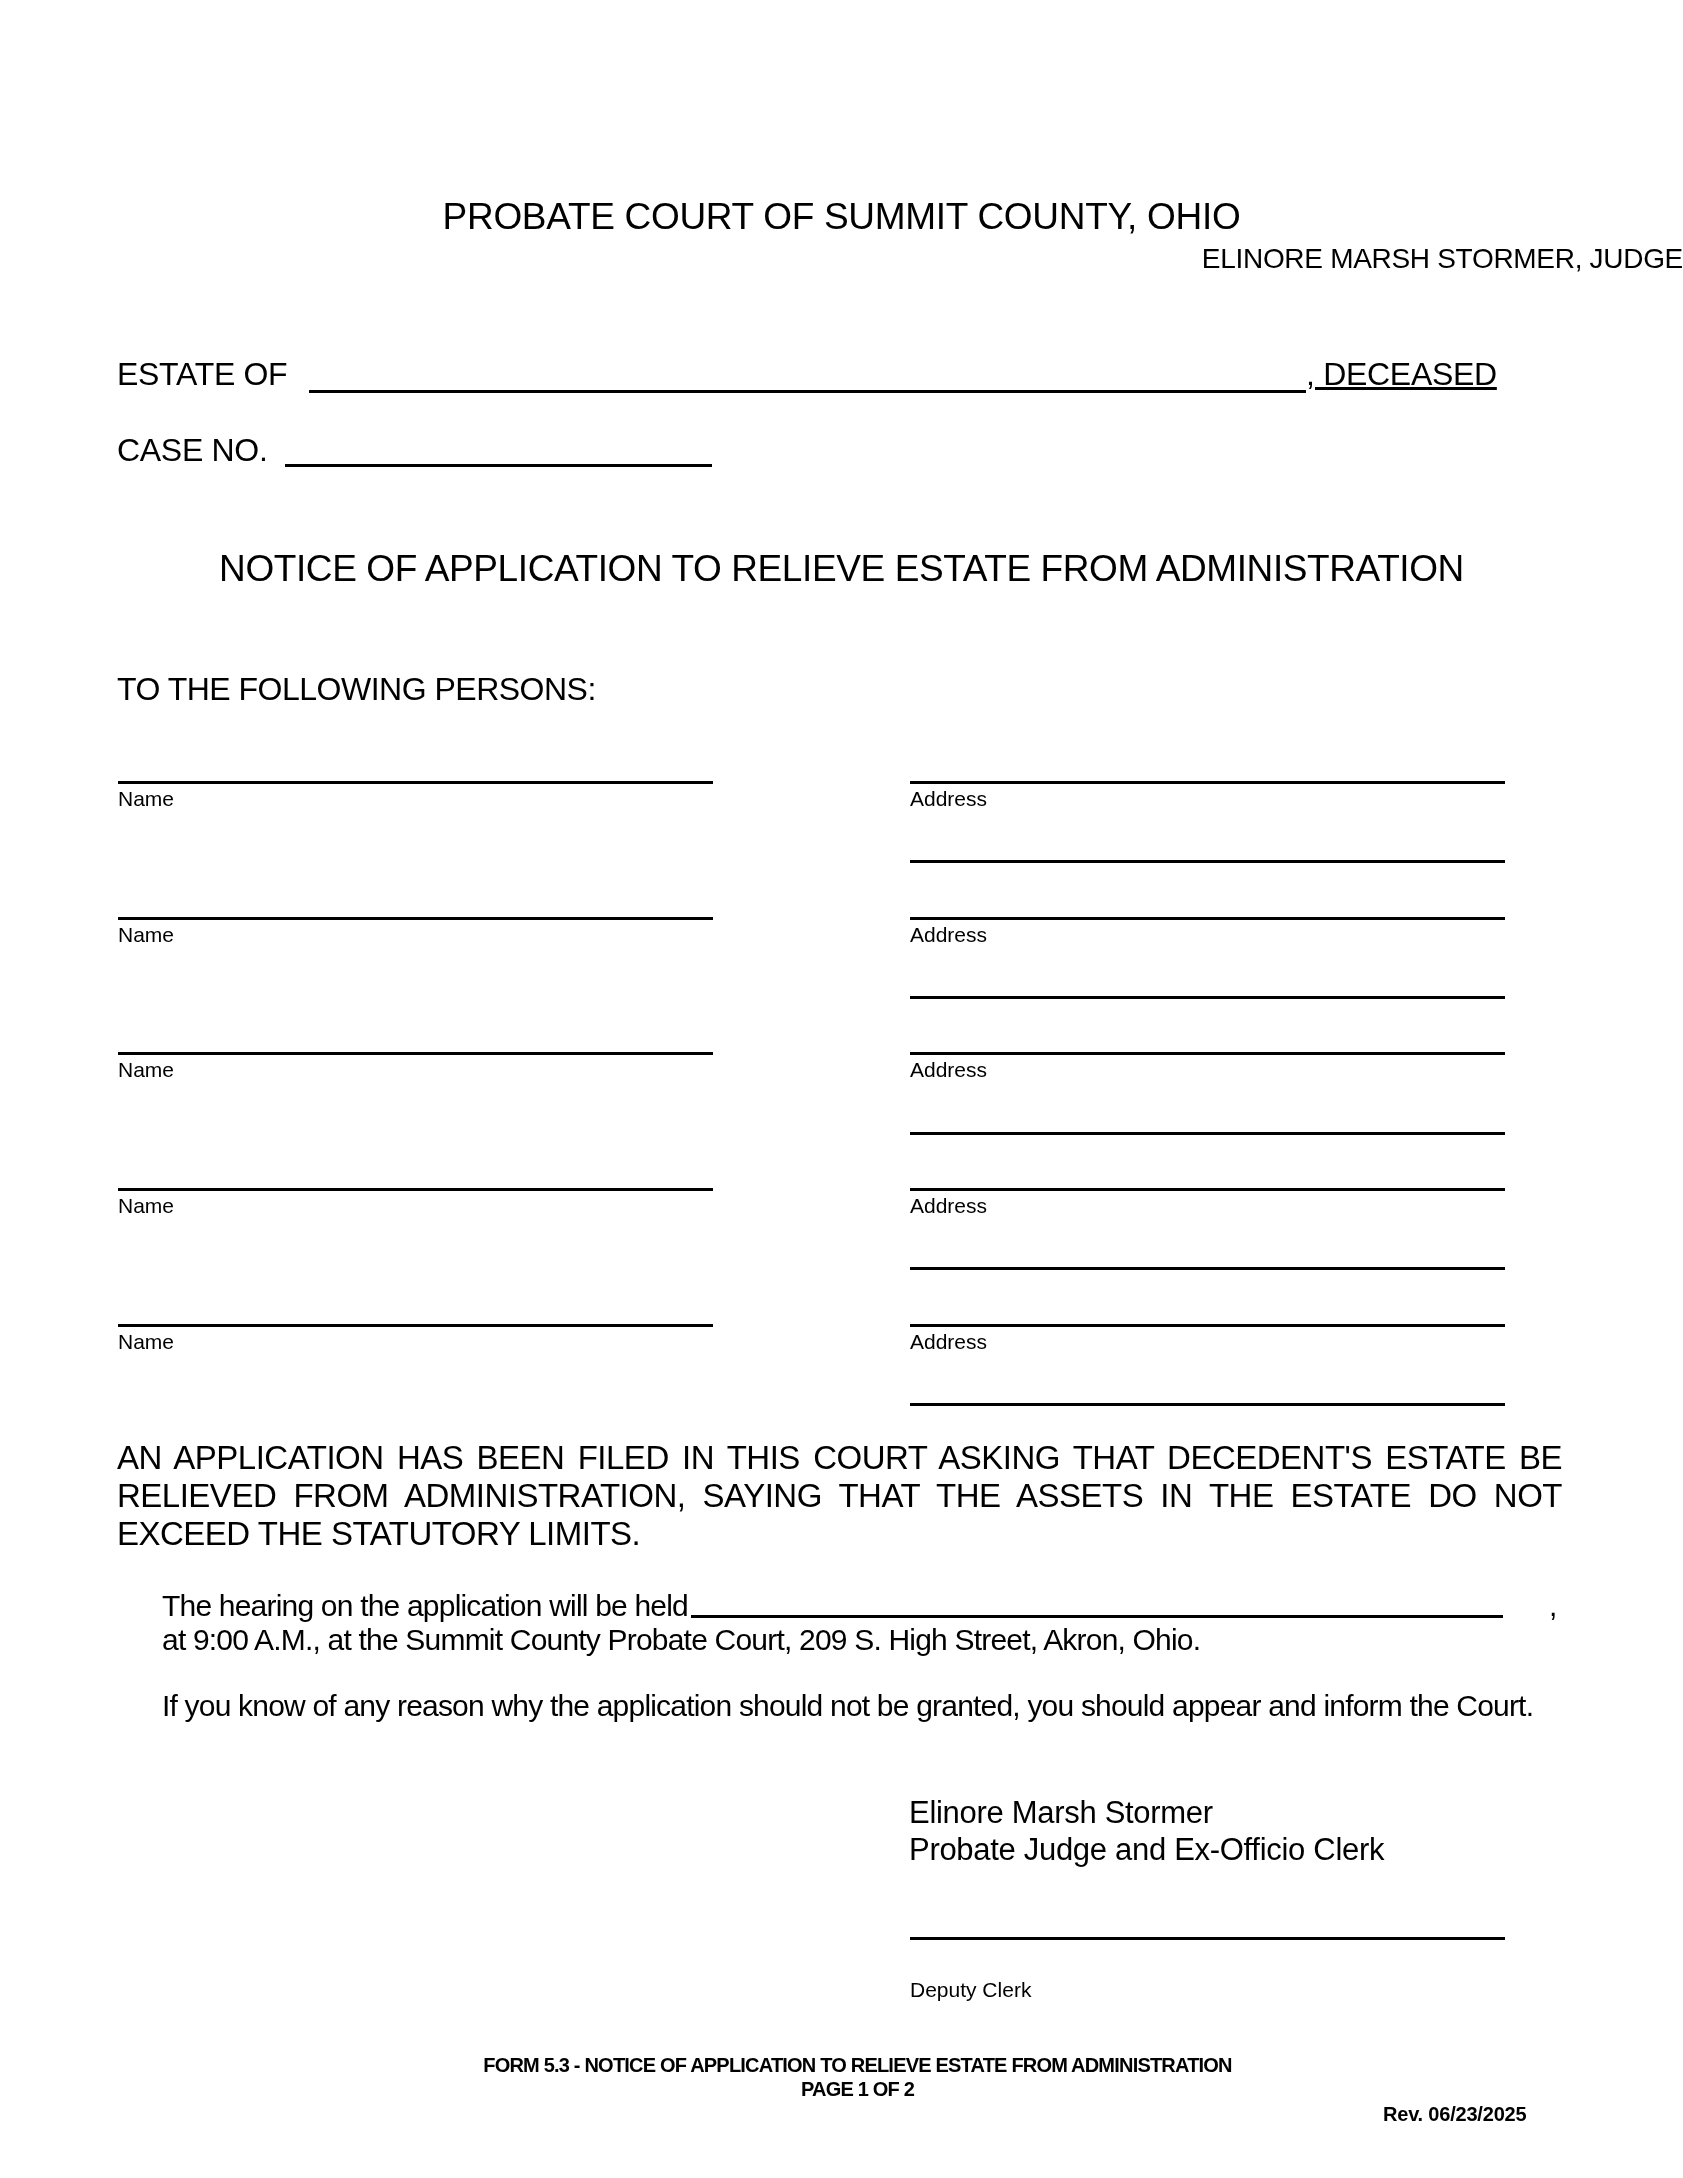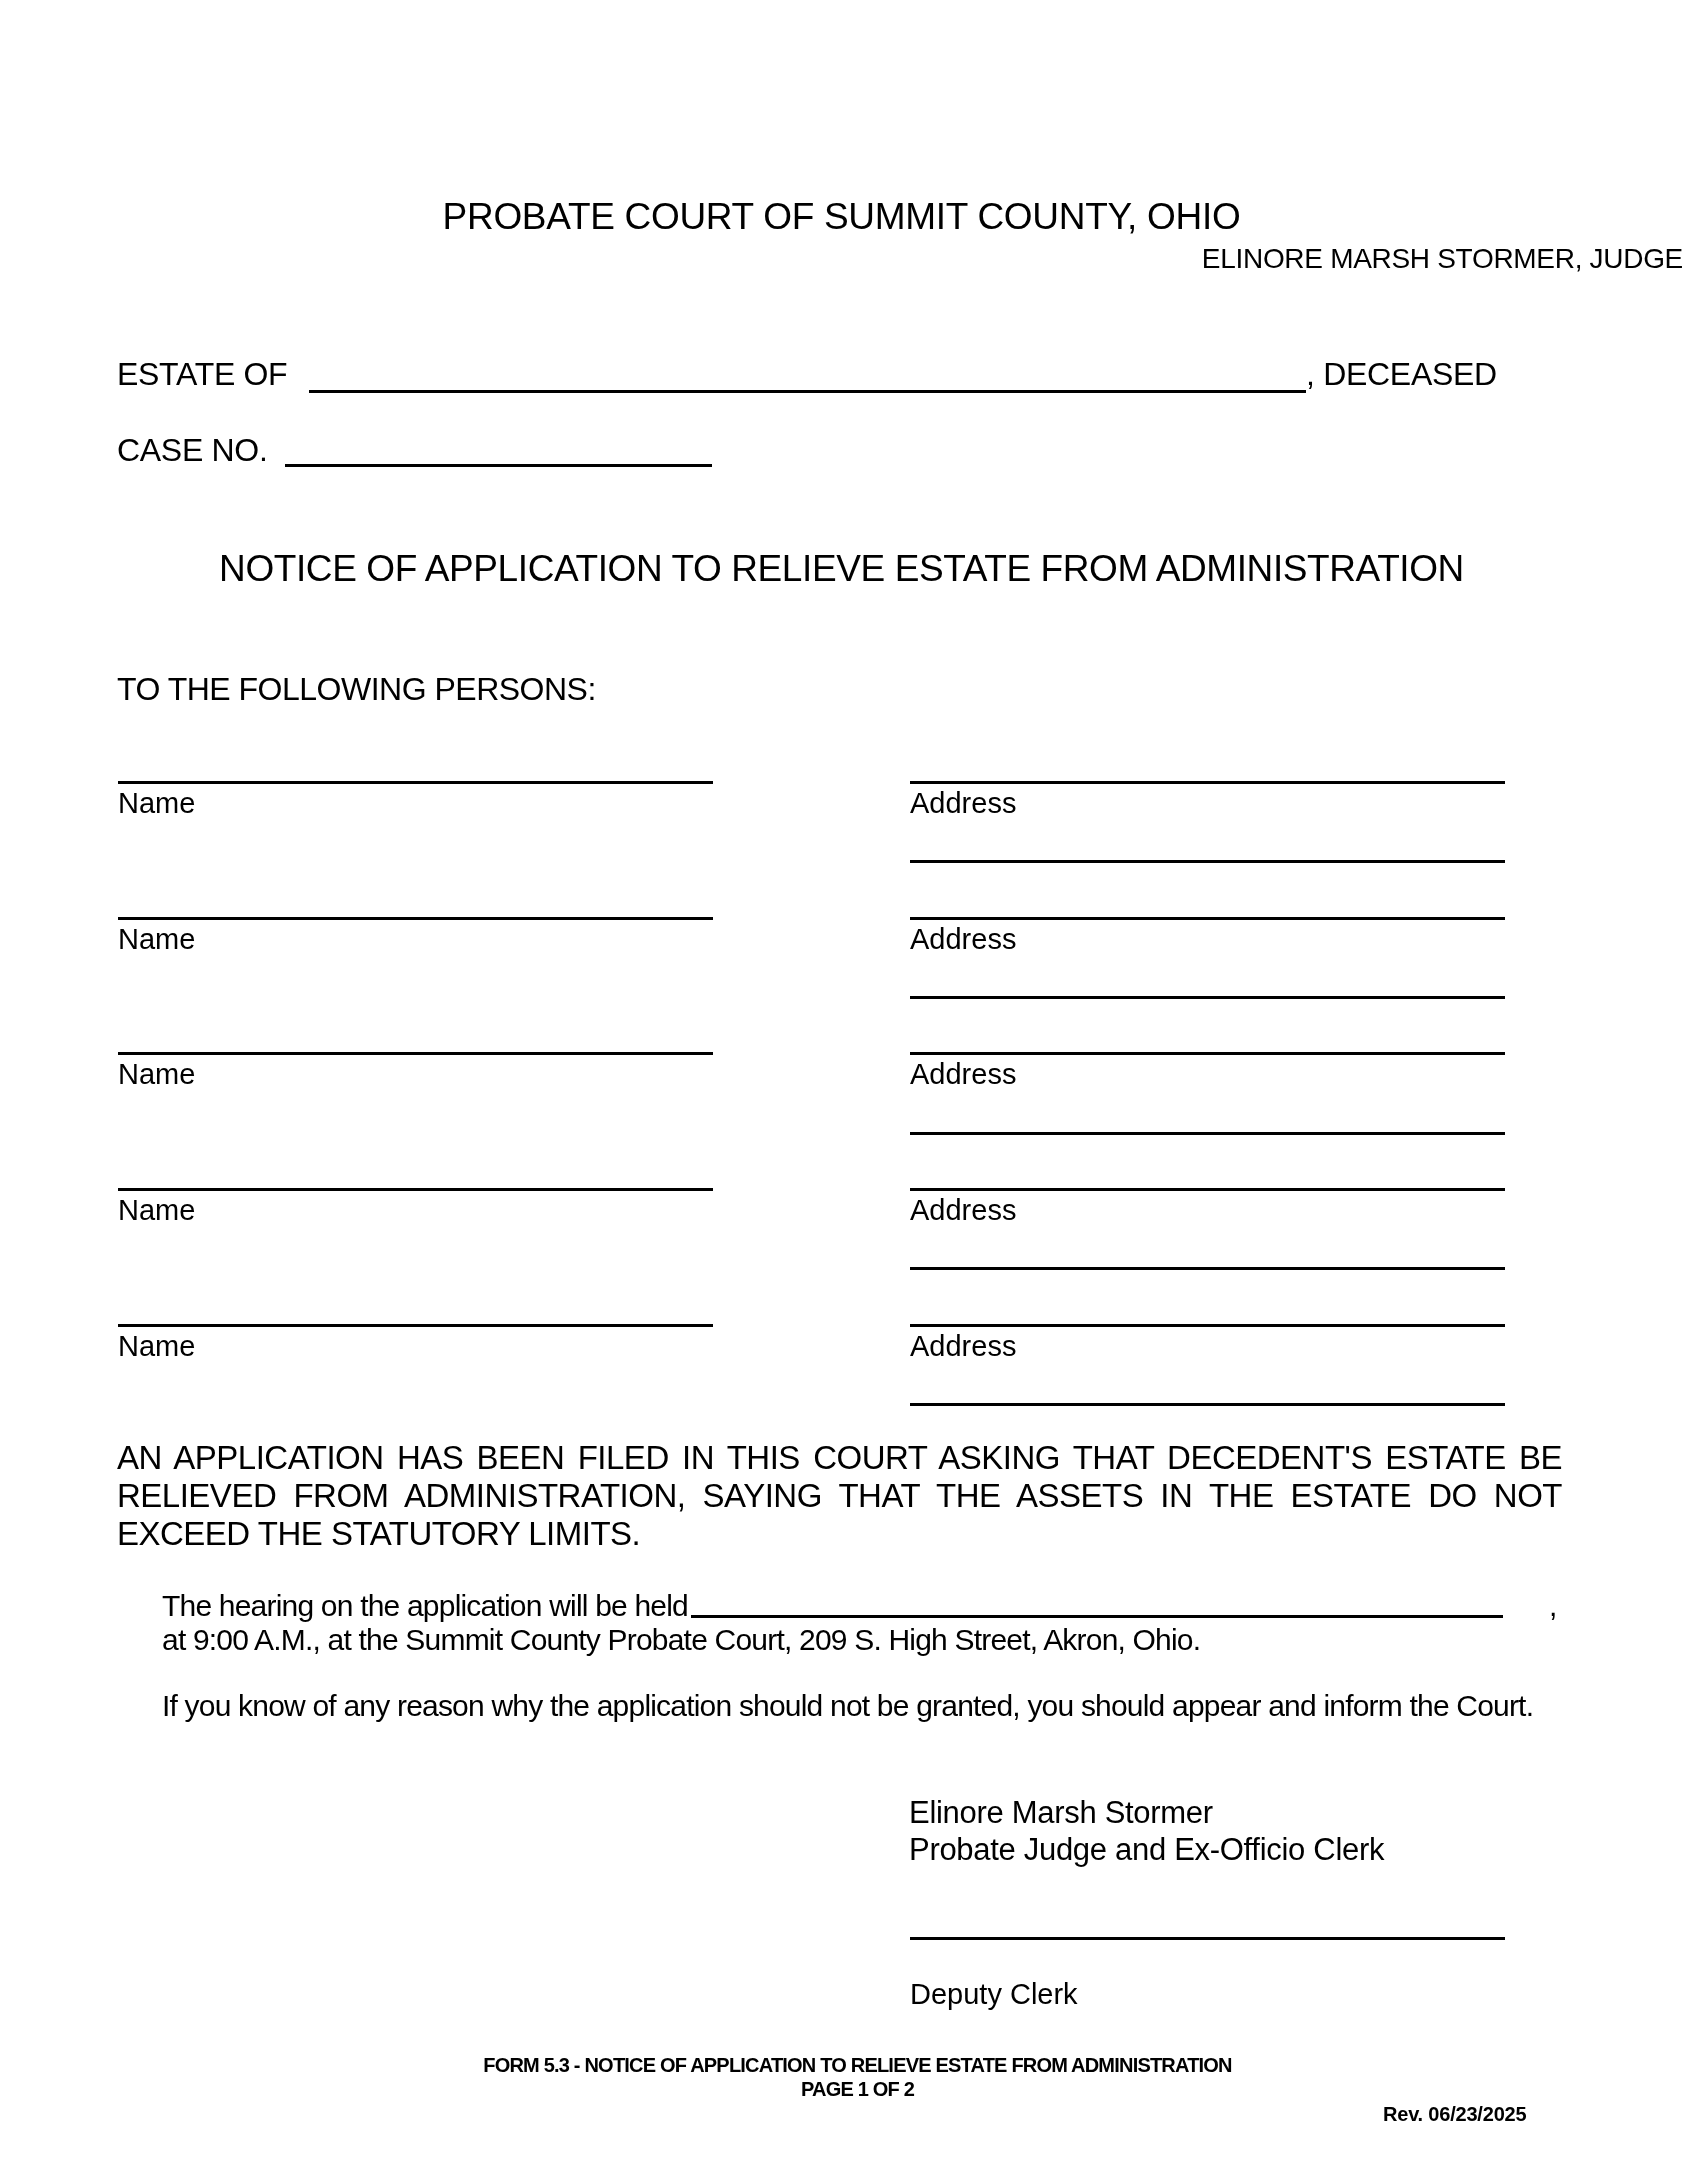--- a/index.html
+++ b/index.html
@@ -6,38 +6,38 @@
   body { width: 1683px; height: 2178px; position: relative; overflow: hidden;
          font-family: "Liberation Sans", "DejaVu Sans", sans-serif; color: #000; }
   .abs { position: absolute; white-space: nowrap; }
   .center { left: 0; width: 1683px; text-align: center; }
   .rule { position: absolute; height: 3px; background: #000; }
   .court-title { top: 196px; font-size: 37px; letter-spacing: -0.3px; }
   .judge-sub { top: 243px; font-size: 28px; letter-spacing: -0.3px; text-align: right; }
   .field-label { font-size: 32px; letter-spacing: -0.3px; }
   .form-title { top: 548px; font-size: 37px; letter-spacing: -0.4px; text-align: center; }
   .persons-heading { left: 117px; top: 671px; font-size: 32px; letter-spacing: -0.5px; }
-  .small-label { font-size: 29px; }
+  .small-label { font-size: 21px; }
   .notice-para { position: absolute; left: 117px; width: 1445px; top: 1439px;
                  font-size: 33px; line-height: 38px; text-align: justify;
                  text-align-last: left; letter-spacing: -0.5px; font-weight: 500; }
   .body-line { font-size: 30px; letter-spacing: -0.8px; margin-left: 45px; }
   .sig { font-size: 31px; letter-spacing: -0.3px; }
   .footer { font-size: 20px; font-weight: bold; letter-spacing: -0.8px; padding-left: 16px; }
   .rev { left: 1383px; top: 2103px; font-size: 20px; font-weight: bold; letter-spacing: -0.2px; }
 </style>
 </head>
 <body>
 
 <div class="abs center court-title">PROBATE COURT OF SUMMIT COUNTY, OHIO</div>
 <div class="abs center judge-sub">ELINORE MARSH STORMER, JUDGE</div>
 
 <div class="abs field-label" style="left:117px; top:356px;">ESTATE OF</div>
 <div class="rule" style="left:309px; top:390px; width:997px;"></div>
-<div class="abs field-label" style="left:1306px; top:356px;">, DECEASED</div>
+<div class="abs field-label" style="left:1306px; top:356px;text-decoration:underline;">, DECEASED</div>
 
 <div class="abs field-label" style="left:117px; top:432px;">CASE NO.</div>
 <div class="rule" style="left:285px; top:464px; width:427px;"></div>
 
 <div class="abs center form-title">NOTICE OF APPLICATION TO RELIEVE ESTATE FROM ADMINISTRATION</div>
 
 <div class="abs persons-heading">TO THE FOLLOWING PERSONS:</div>
 
 <div>
   <div class="rule" style="left:118px; top:781px; width:595px;"></div>

